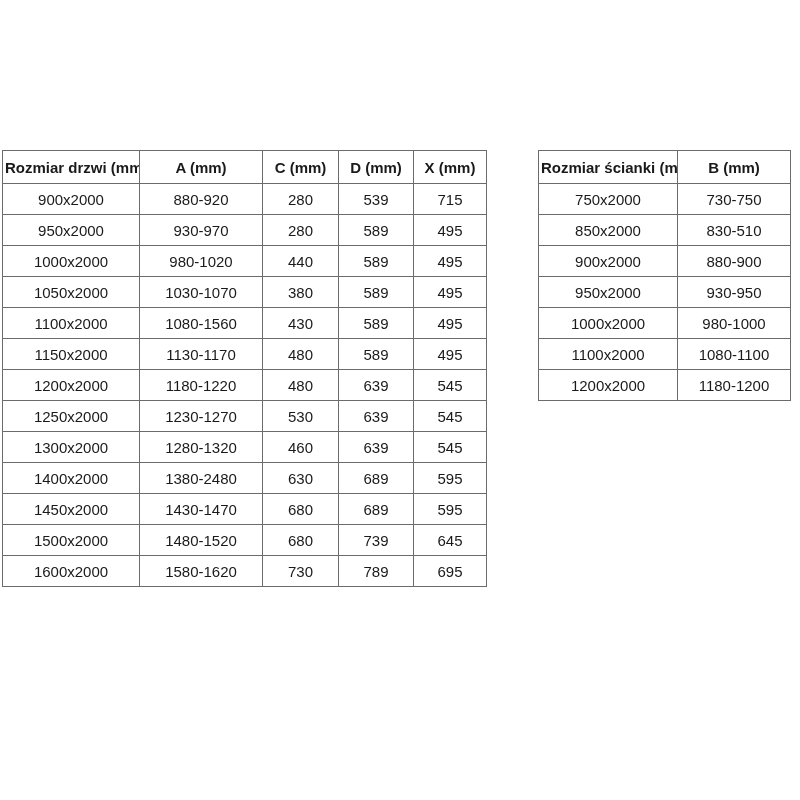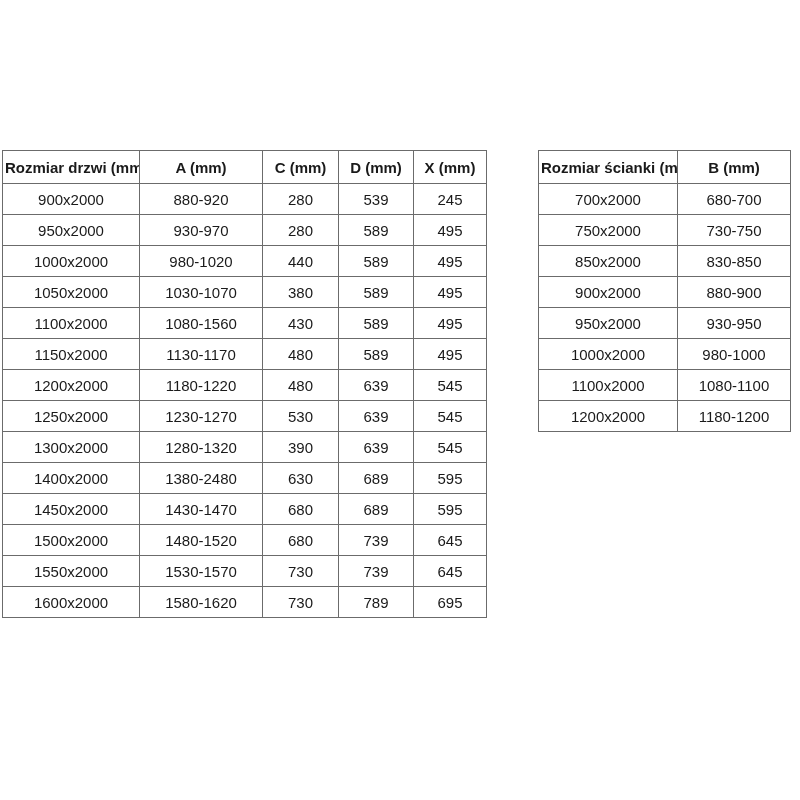--- a/index.html
+++ b/index.html
@@ -69,21 +69,21 @@
           <th>D (mm)</th>
           <th>X (mm)</th>
         </tr>
       </thead>
     <tbody>
         <tr>
           <td>900x2000</td>
           <td>880-920</td>
           <td>280</td>
           <td>539</td>
-          <td>245</td>
+          <td>715</td>
         </tr>
         <tr>
           <td>950x2000</td>
           <td>930-970</td>
           <td>280</td>
           <td>589</td>
           <td>495</td>
         </tr>
         <tr>
           <td>1000x2000</td>
@@ -123,21 +123,21 @@
         <tr>
           <td>1250x2000</td>
           <td>1230-1270</td>
           <td>530</td>
           <td>639</td>
           <td>545</td>
         </tr>
         <tr>
           <td>1300x2000</td>
           <td>1280-1320</td>
-          <td>390</td>
+          <td>460</td>
           <td>639</td>
           <td>545</td>
         </tr>
         <tr>
           <td>1400x2000</td>
           <td>1380-2480</td>
           <td>630</td>
           <td>689</td>
           <td>595</td>
         </tr>
@@ -145,27 +145,20 @@
           <td>1450x2000</td>
           <td>1430-1470</td>
           <td>680</td>
           <td>689</td>
           <td>595</td>
         </tr>
         <tr>
           <td>1500x2000</td>
           <td>1480-1520</td>
           <td>680</td>
-          <td>739</td>
-          <td>645</td>
-        </tr>
-        <tr>
-          <td>1550x2000</td>
-          <td>1530-1570</td>
-          <td>730</td>
           <td>739</td>
           <td>645</td>
         </tr>
         <tr>
           <td>1600x2000</td>
           <td>1580-1620</td>
           <td>730</td>
           <td>789</td>
           <td>695</td>
         </tr>
@@ -178,30 +171,26 @@
       <col style="width:113px">
     </colgroup>
     <thead>
         <tr>
           <th>Rozmiar ścianki (mm)</th>
           <th>B (mm)</th>
         </tr>
       </thead>
     <tbody>
         <tr>
-          <td>700x2000</td>
-          <td>680-700</td>
-        </tr>
-        <tr>
           <td>750x2000</td>
           <td>730-750</td>
         </tr>
         <tr>
           <td>850x2000</td>
-          <td>830-850</td>
+          <td>830-510</td>
         </tr>
         <tr>
           <td>900x2000</td>
           <td>880-900</td>
         </tr>
         <tr>
           <td>950x2000</td>
           <td>930-950</td>
         </tr>
         <tr>

